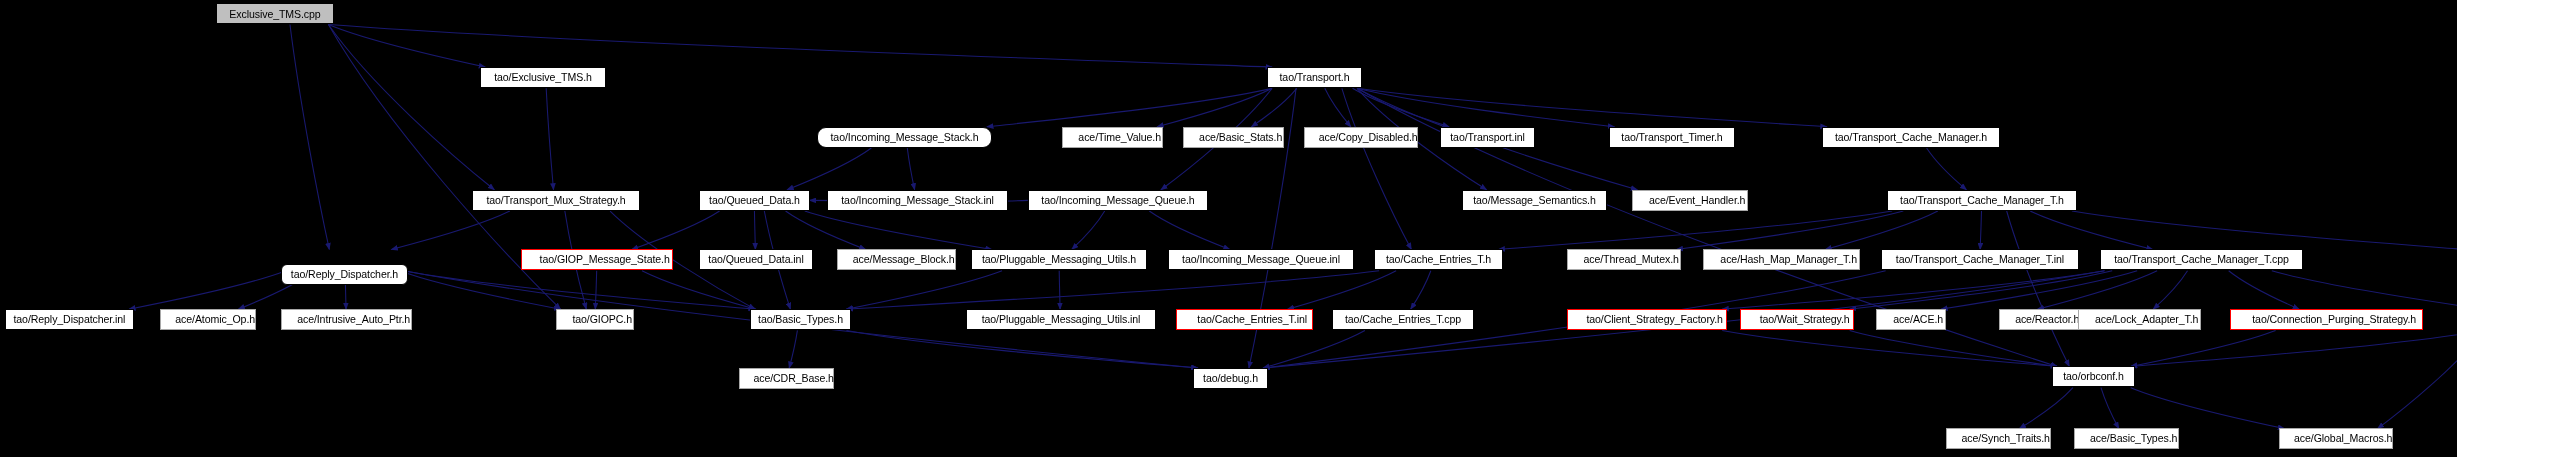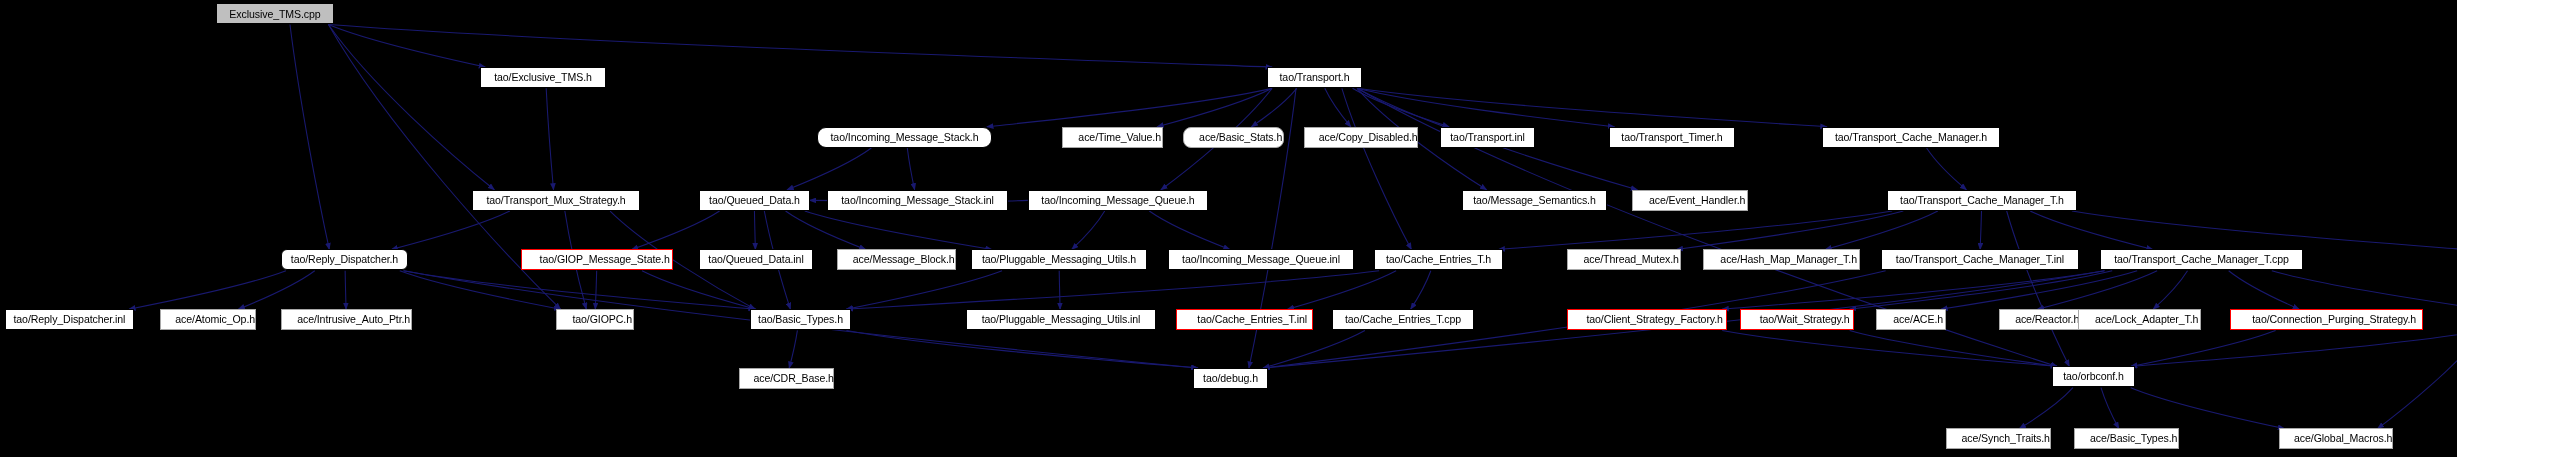--- a/index.html
+++ b/index.html
@@ -146,21 +146,21 @@
       </div>
       <div class="node b-black" style="left: 1267px; top: 67px; width: 95px;">
         <span class="node-label">tao/Transport.h</span>
       </div>
       <div class="node b-black" style="left: 817px; top: 127px; width: 175px; border-radius: 9px;">
         <span class="node-label">tao/Incoming_Message_Stack.h</span>
       </div>
       <div class="node b-gray" style="left: 1062px; top: 127px; width: 101px;">
         <span class="node-label">ace/Time_Value.h</span>
       </div>
-      <div class="node b-gray" style="left: 1183px; top: 127px; width: 101px; border-radius: 8px;">
+      <div class="node b-gray" style="left: 1183px; top: 127px; width: 101px;">
         <span class="node-label">ace/Basic_Stats.h</span>
       </div>
       <div class="node b-gray" style="left: 1304px; top: 127px; width: 114px;">
         <span class="node-label">ace/Copy_Disabled.h</span>
       </div>
       <div class="node b-black" style="left: 1440px; top: 127px; width: 95px;">
         <span class="node-label">tao/Transport.inl</span>
       </div>
       <div class="node b-black" style="left: 1609px; top: 127px; width: 126px;">
         <span class="node-label">tao/Transport_Timer.h</span>
@@ -182,21 +182,21 @@
       </div>
       <div class="node b-black" style="left: 1462px; top: 190px; width: 145px;">
         <span class="node-label">tao/Message_Semantics.h</span>
       </div>
       <div class="node b-gray" style="left: 1632px; top: 190px; width: 116px;">
         <span class="node-label">ace/Event_Handler.h</span>
       </div>
       <div class="node b-black" style="left: 1887px; top: 190px; width: 190px;">
         <span class="node-label">tao/Transport_Cache_Manager_T.h</span>
       </div>
-      <div class="node b-black" style="left: 281px; top: 249px; width: 127px; border-radius: 6px;">
+      <div class="node b-black" style="left: 281px; top: 264px; width: 127px; border-radius: 6px;">
         <span class="node-label">tao/Reply_Dispatcher.h</span>
       </div>
       <div class="node b-red" style="left: 521px; top: 249px; width: 152px;">
         <span class="node-label">tao/GIOP_Message_State.h</span>
       </div>
       <div class="node b-black" style="left: 699px; top: 249px; width: 114px;">
         <span class="node-label">tao/Queued_Data.inl</span>
       </div>
       <div class="node b-gray" style="left: 837px; top: 249px; width: 119px;">
         <span class="node-label">ace/Message_Block.h</span>

